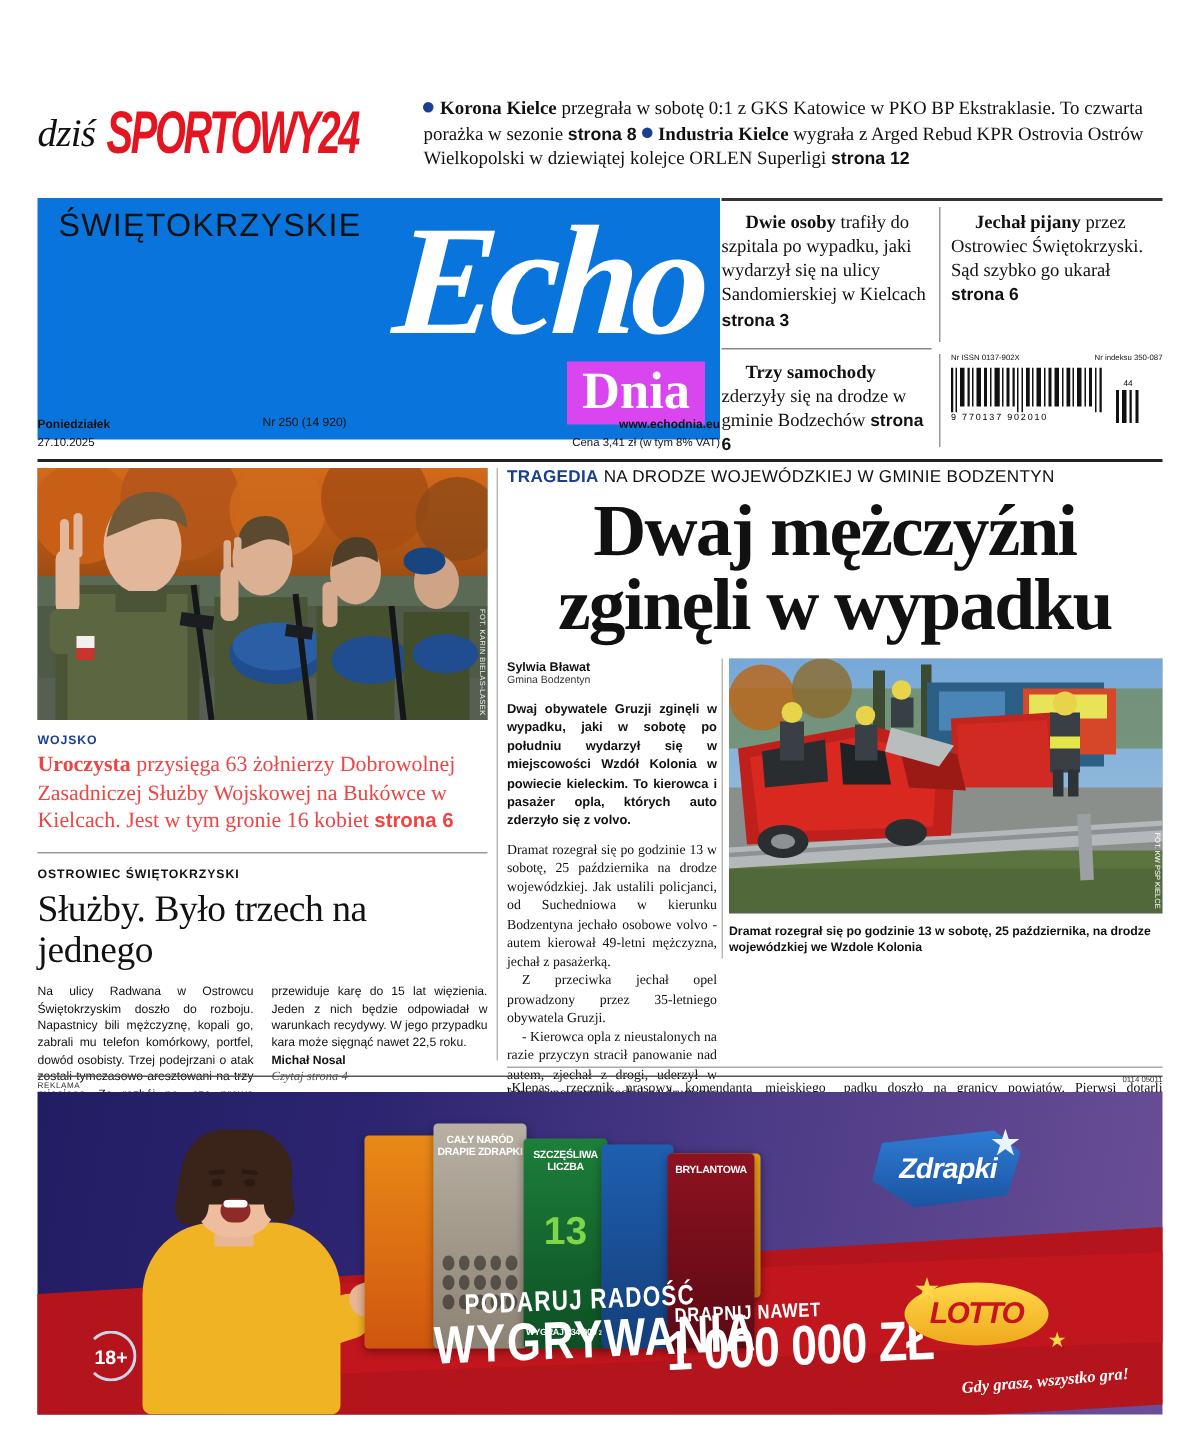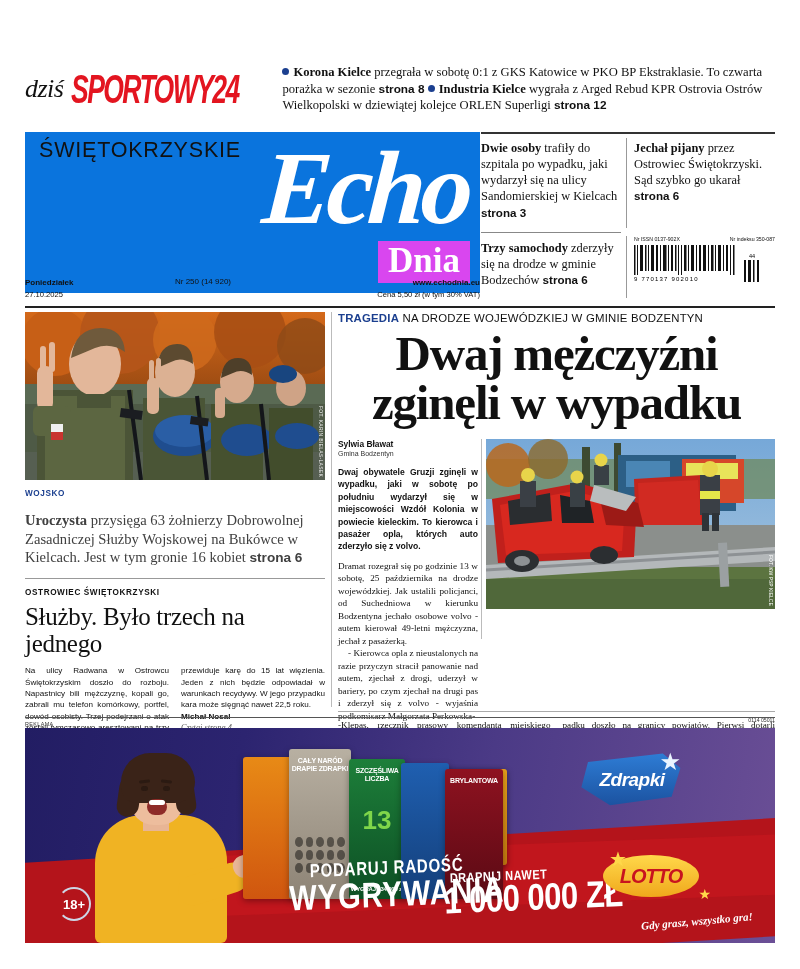--- a/index.html
+++ b/index.html
@@ -87,21 +87,21 @@
   .teasers { position: absolute; left: 481px; top: 132px; width: 294px; height: 168px; }
   .teaser-rule-top { position:absolute; left:0; top:0; width:100%; height:1.5px; background:#333; }
   .teaser-col-div { position:absolute; left:145px; top:6px; width:1px; height:90px; background:#999; }
   .t1 { position:absolute; left:0; top:8px; width:140px; }
   .t2 { position:absolute; left:153px; top:8px; width:140px; }
   .t3 { position:absolute; left:0; top:108px; width:140px; }
   .t-rule { position:absolute; left:0; top:100px; width:140px; height:1px; background:#888; }
   .teaser-text {
     font-family:"Liberation Serif", serif; font-size:12.4px; line-height:1.3; color:#111;
   }
-  .teaser-text b { font-weight:700; }
+  .teaser-text b { font-weight:700;padding-left:16px; }
   .teaser-text .pg { font-family:"Liberation Sans",sans-serif; font-weight:700; font-size:11.6px; }
   .teaser-col-div2 { position:absolute; left:145px; top:104px; width:1px; height:62px; background:#999; }
 
   
   .barcode-wrap { position:absolute; left:153px; top:104px; width:141px; }
   .bc-labels { display:flex; justify-content:space-between; font-family:"Liberation Sans",sans-serif; font-size:5.2px; color:#111; margin-bottom:3px;}
   .bc-row { display:flex; align-items:flex-end; gap:5px; }
   .bc-main { height:30px; display:flex; align-items:flex-end; }
   .bc-side { height:22px; display:flex; align-items:flex-start; position:relative; }
   .bc-side-num { position:absolute; top:-7px; left:6px; font-family:"Liberation Sans",sans-serif; font-size:5.5px; }
@@ -120,21 +120,21 @@
     font-family:"Liberation Sans",sans-serif; font-size:5px; color:#eee;
     writing-mode: vertical-rl; letter-spacing:0.3px;
   }
   .kicker {
     font-family:"Liberation Sans",sans-serif; font-weight:700; font-size:8.2px;
     color:#1b3f8f; letter-spacing:0.6px; margin-top:9px;
   }
   .kicker.dark { color:#111; }
   .left-lead {
     font-family:"Liberation Serif", serif; font-size:14.6px; line-height:1.28;
-    color:#404040; margin-top:13px;
+    color:#ef4444; margin-top:3px;
   }
   .left-lead b { font-weight:700; }
   .left-lead .pg { font-family:"Liberation Sans",sans-serif; font-weight:700; font-size:13.6px; }
   .lc-rule { width:100%; height:1px; background:#999; margin-top:11px; }
 
   .rozboj-head {
     font-family:"Liberation Serif", serif; font-size:25px; line-height:1.08;
     color:#111; margin-top:6px; letter-spacing:-0.3px;
   }
   .two-col-body {
@@ -368,21 +368,21 @@
   </div>
 
   <div class="mast-meta">
     <div class="mm-left">
       <b>Poniedziałek</b><br>
       <span>27.10.2025</span>
     </div>
     <div class="mm-mid">Nr 250 (14 920)</div>
     <div class="mm-right">
       <b>www.echodnia.eu</b><br>
-      <span>Cena 5,50 zł (w tym 30% VAT)</span>
+      <span>Cena 3,41 zł (w tym 8% VAT)</span>
     </div>
   </div>
 
   <div class="teasers">
     <div class="teaser-rule-top"></div>
     <div class="teaser-col-div"></div>
     <div class="teaser-col-div2"></div>
     <div class="t-rule"></div>
 
     <div class="t1 teaser-text">
@@ -560,20 +560,21 @@
 
     <div class="main-under">
       <div class="mu-vline"></div>
 
       <div class="mu-left">
         <div class="author">Sylwia Bławat</div>
         <div class="author-sub">Gmina Bodzentyn</div>
         <div class="lead-bold">Dwaj obywatele Gruzji zginęli w wypadku, jaki w sobotę po południu wydarzył się w miejscowości Wzdół Kolonia w powiecie kieleckim. To kierowca i pasażer opla, których auto zderzyło się z volvo.</div>
         <div class="body-serif">
           <p class="noind">Dramat rozegrał się po godzinie 13 w sobotę, 25 października na drodze wojewódzkiej. Jak ustalili policjanci, od Suchedniowa w kierunku Bodzentyna jechało osobowe volvo - autem kierował 49-letni mężczyzna, jechał z pasażerką.</p>
+          <p>Z przeciwka jechał opel prowadzony przez 35-letniego obywatela Gruzji.</p>
           <p>- Kierowca opla z nieustalonych na razie przyczyn stracił panowanie nad autem, zjechał z drogi, uderzył w bariery, po czym zjechał na drugi pas i zderzył się z volvo - wyjaśnia podkomisarz Małgorzata Perkowska-</p>
         </div>
       </div>
 
       <div class="mu-right">
         <div class="crash-photo">
           <svg width="289" height="170" viewBox="0 0 289 170">
             <defs>
               <linearGradient id="skyC" x1="0" y1="0" x2="0" y2="1">
                 <stop offset="0%" stop-color="#76a8d8"></stop>
@@ -630,20 +631,21 @@
               <rect x="84" y="44" width="15" height="24" fill="#394045"></rect>
               <circle cx="91" cy="38" r="6.5" fill="#e8d44a"></circle>
             </g>
             <g>
               <rect x="108" y="26" width="15" height="20" fill="#394045"></rect>
               <circle cx="115" cy="21" r="6.5" fill="#e8d44a"></circle>
             </g>
           </svg>
           <div class="crash-credit">FOT. KW PSP KIELCE</div>
         </div>
+        <div class="crash-cap">Dramat rozegrał się po godzinie 13 w sobotę, 25 października, na drodze wojewódzkiej we Wzdole Kolonia</div>
       </div>
     </div>
 
     <div class="cap-rule"></div>
 
     <div class="bottom-two">
       <p class="noind">-Klepas, rzecznik prasowy komendanta miejskiego policji w Kielcach.</p>
       <p>Na miejsce przyjechały jednostki straży pożarnej z dwóch powiatów, kieleckiego i skarżyskiego, bo do wy-</p>
       <p class="noind">padku doszło na granicy powiatów. Pierwsi dotarli druhowie z Ochotniczej Straży Pożarnej we Wzdole i to oni natychmiast ruszyli z pomocą rannym.</p>
       <div class="readmore">Czytaj strona 3</div>

